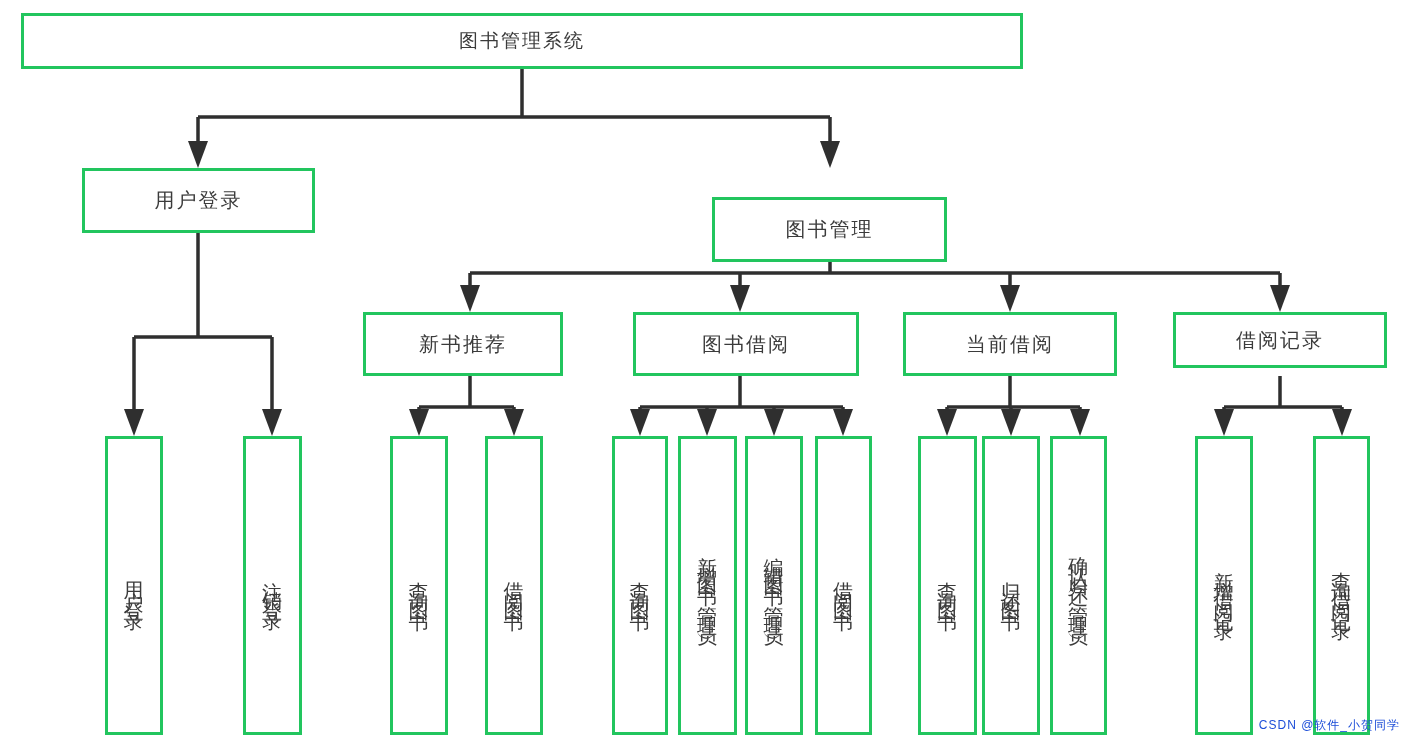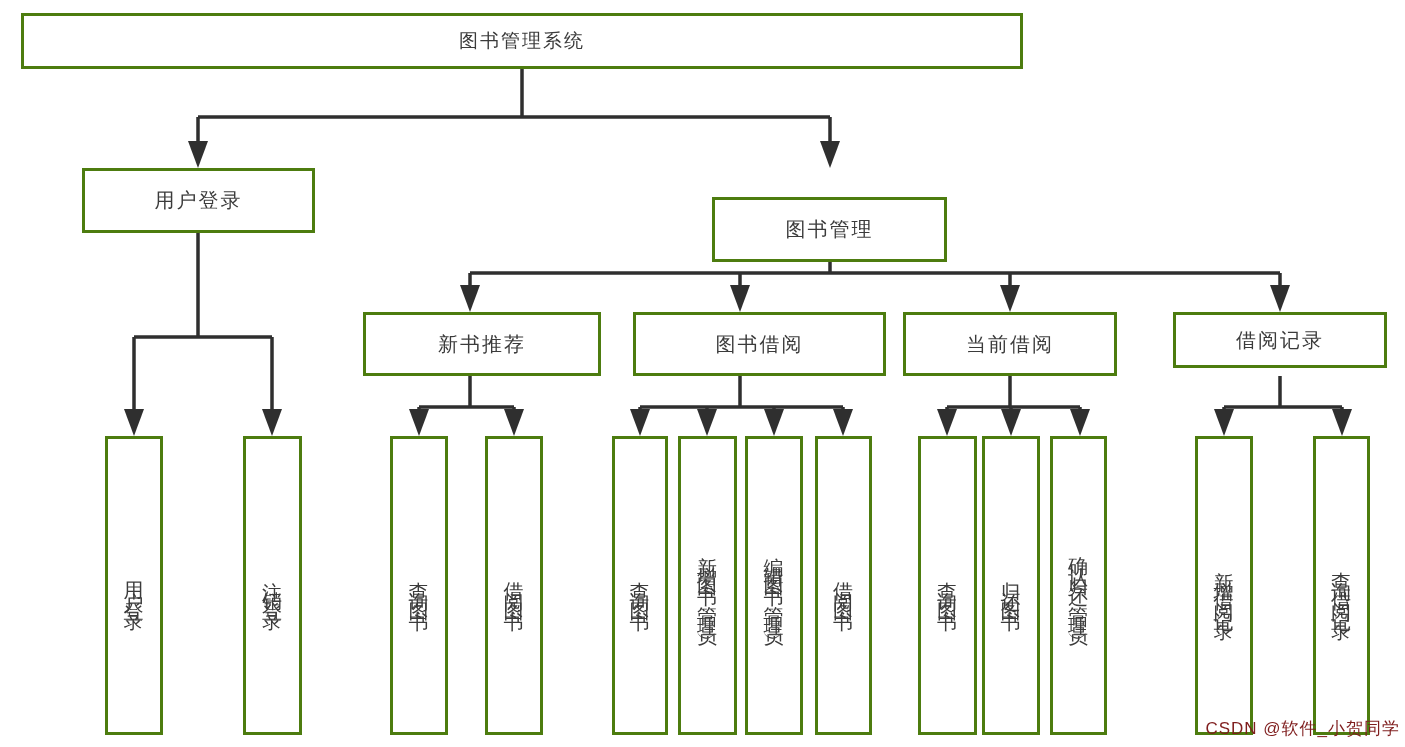--- a/index.html
+++ b/index.html
@@ -3,36 +3,36 @@
 <meta charset="utf-8">
 <style>
   html,body{margin:0;padding:0;background:#ffffff;}
   body{font-family:"Liberation Sans","DejaVu Sans",sans-serif;}
   .canvas{
     position:relative;width:1405px;height:747px;background:#ffffff;overflow:hidden;
   }
   .connectors{position:absolute;left:0;top:0;z-index:1;}
   .node{
     position:absolute;z-index:2;box-sizing:border-box;
-    background:#ffffff;border:3px solid #4d7c0f;
+    background:#ffffff;border:3px solid #22c55e;
     display:flex;align-items:center;justify-content:center;
     color:#3b3b3b;
   }
   .hnode .label{
     font-size:20px;letter-spacing:2px;white-space:nowrap;color:#3b3b3b;
   }
   .root .label{font-size:19px;}
   .vnode .label{
     writing-mode:vertical-rl;text-orientation:mixed;
     font-size:20px;letter-spacing:10px;line-height:1;color:#3b3b3b;
     white-space:nowrap;
   }
   .watermark{
     position:absolute;z-index:3;right:5px;top:717px;
-    font-size:17px;color:#7f1d1d;letter-spacing:1px;white-space:nowrap;
+    font-size:12px;color:#1d4ed8;letter-spacing:1px;white-space:nowrap;
   }
 </style>
 </head>
 <body>
 
 <div class="canvas">
 
   <svg class="connectors" width="1405" height="747" viewBox="0 0 1405 747">
     <defs>
       <path id="ah" d="M -10 -27 L 10 -27 L 0 0 Z" fill="#2f2f2f"></path>
@@ -73,24 +73,24 @@
     <span class="label">图书管理系统</span>
   </div>
 
   <div class="node hnode" style="left:82px;top:168px;width:233px;height:65px;">
     <span class="label">用户登录</span>
   </div>
   <div class="node hnode" style="left:712px;top:168px;width:235px;height:65px;margin-top:29px;">
     <span class="label">图书管理</span>
   </div>
 
-  <div class="node hnode" style="left:363px;top:312px;width:238px;height:64px;">
+  <div class="node hnode" style="left:363px;top:312px;width:200px;height:64px;">
     <span class="label">新书推荐</span>
   </div>
-  <div class="node hnode" style="left:633px;top:312px;width:253px;height:64px;">
+  <div class="node hnode" style="left:633px;top:312px;width:226px;height:64px;">
     <span class="label">图书借阅</span>
   </div>
   <div class="node hnode" style="left:903px;top:312px;width:214px;height:64px;justify-content:center;">
     <span class="label">当前借阅</span>
   </div>
   <div class="node hnode" style="left:1173px;top:312px;width:214px;height:56px;">
     <span class="label">借阅记录</span>
   </div>
 
   <div class="node vnode" style="left:105px;top:436px;width:58px;height:299px;">

